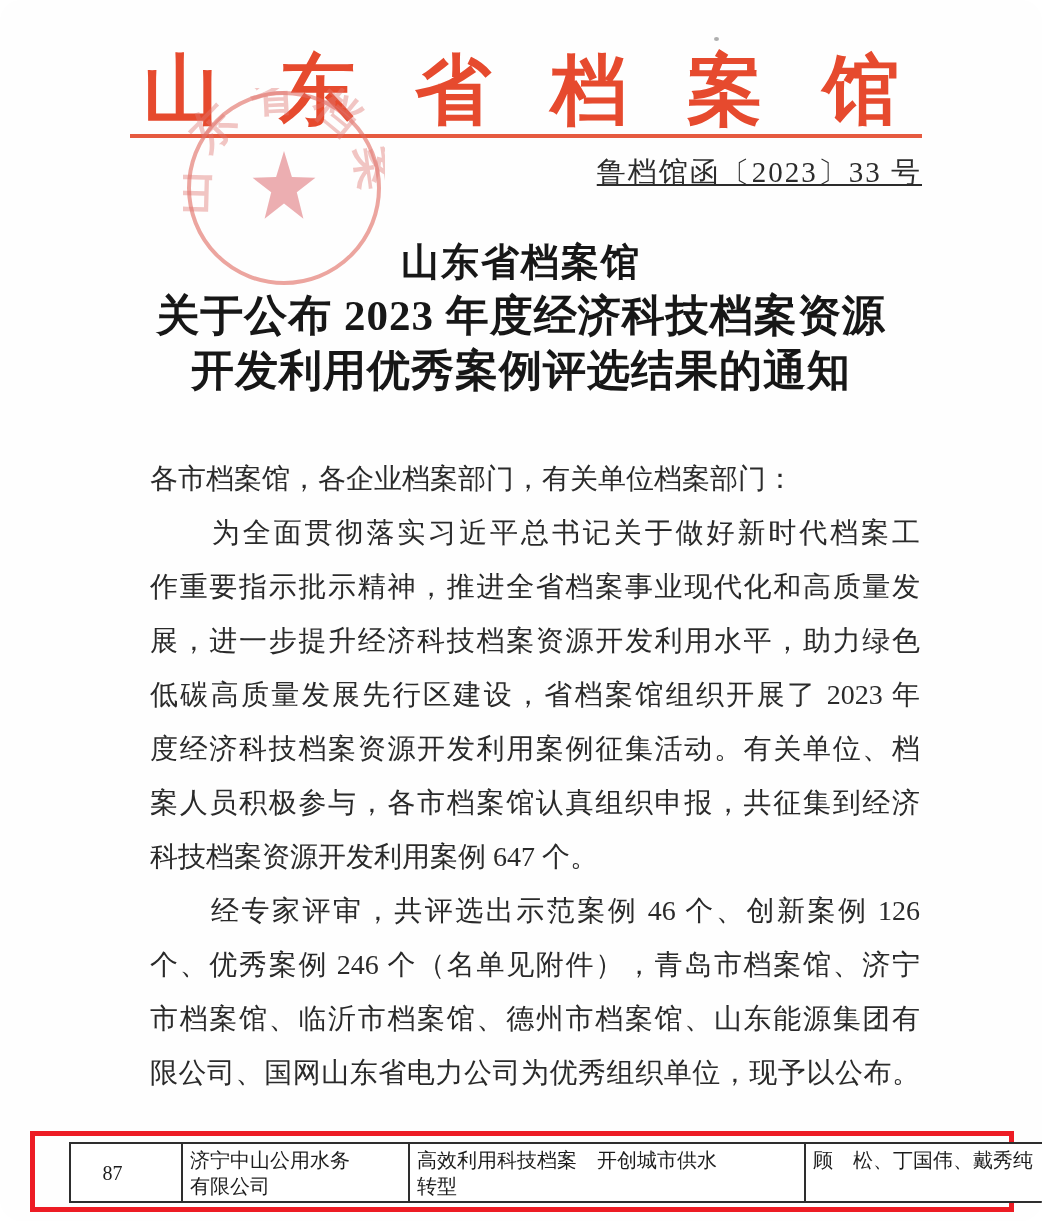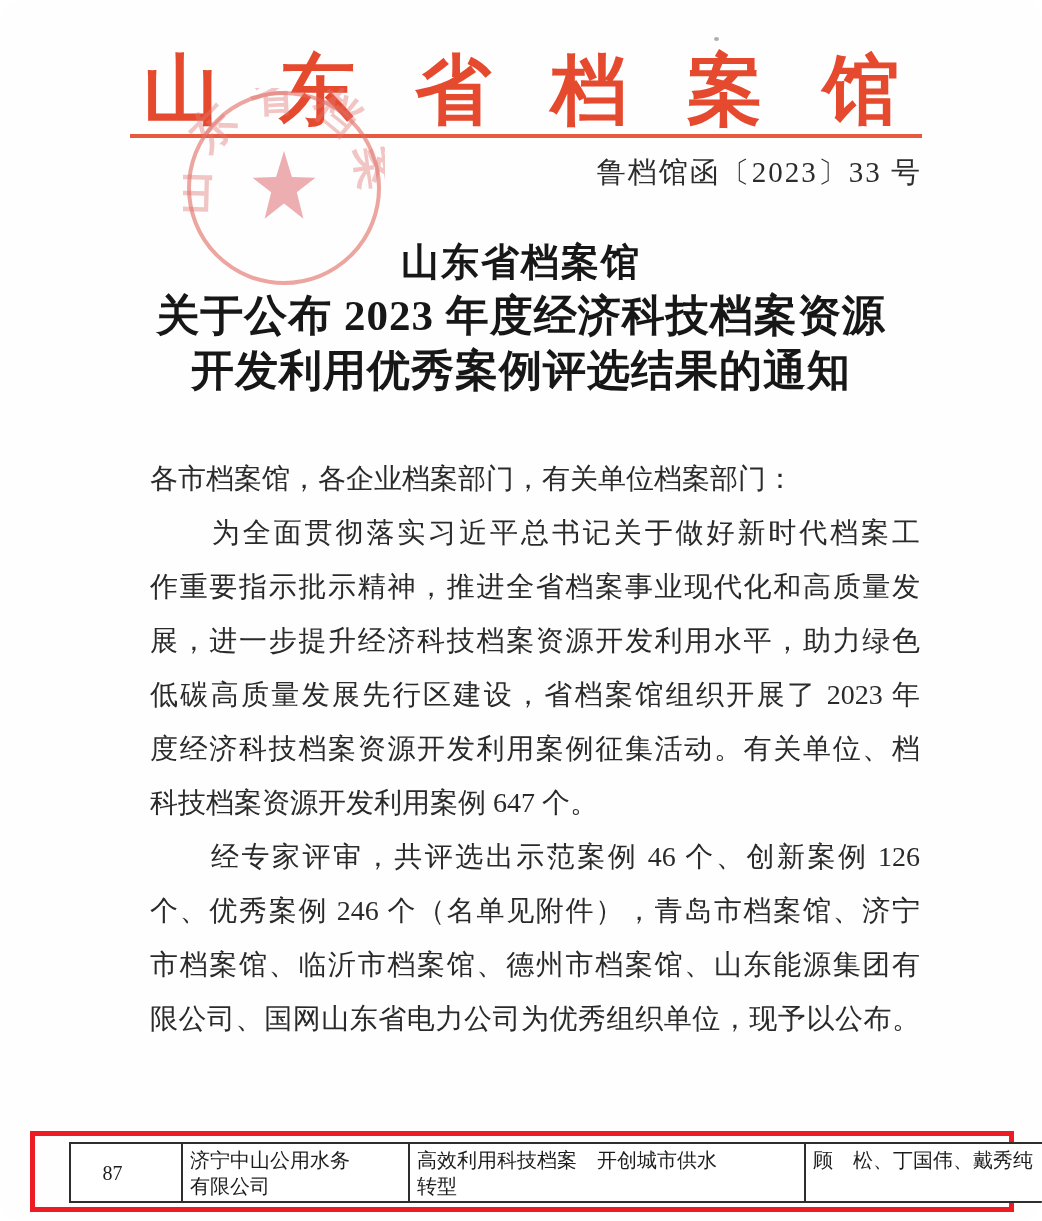--- a/index.html
+++ b/index.html
@@ -22,21 +22,21 @@
     white-space:nowrap;
   }
   .red-line{
     position:absolute;top:134px;left:130px;
     width:792px;height:4px;
     background:#e65a40;
   }
   .doc-number{
     position:absolute;top:153px;right:120px;
     font-size:29px;color:#2c2c2c;
-    letter-spacing:2px;white-space:nowrap;
+    letter-spacing:2px;white-space:nowrap;text-decoration:underline;
   }
   
   .seal{position:absolute;left:183px;top:88px;width:202px;height:202px;pointer-events:none;}
   
   .title-block{
     position:absolute;top:236px;left:0;width:1042px;
     text-align:center;color:#171717;font-weight:bold;
   }
   .title-l1{font-size:38px;line-height:52px;letter-spacing:2px;}
   .title-l2,.title-l3{font-size:43px;line-height:55px;letter-spacing:1px;}
@@ -111,20 +111,21 @@
     <div class="title-l3">开发利用优秀案例评选结果的通知</div>
   </div>
 
   <div class="body-block">
     <div class="bline">各市档案馆，各企业档案部门，有关单位档案部门：</div>
     <div class="bline just">　　为全面贯彻落实习近平总书记关于做好新时代档案工</div>
     <div class="bline just">作重要指示批示精神，推进全省档案事业现代化和高质量发</div>
     <div class="bline just">展，进一步提升经济科技档案资源开发利用水平，助力绿色</div>
     <div class="bline just">低碳高质量发展先行区建设，省档案馆组织开展了 2023 年</div>
     <div class="bline just">度经济科技档案资源开发利用案例征集活动。有关单位、档</div>
+    <div class="bline just">案人员积极参与，各市档案馆认真组织申报，共征集到经济</div>
     <div class="bline">科技档案资源开发利用案例 647 个。</div>
     <div class="bline just">　　经专家评审，共评选出示范案例 46 个、创新案例 126</div>
     <div class="bline just">个、优秀案例 246 个（名单见附件），青岛市档案馆、济宁</div>
     <div class="bline just">市档案馆、临沂市档案馆、德州市档案馆、山东能源集团有</div>
     <div class="bline just">限公司、国网山东省电力公司为优秀组织单位，现予以公布。</div>
   </div>
 
   <div class="highlight-box">
     <div class="trow">
       <div class="tcell c-seq">87</div>

